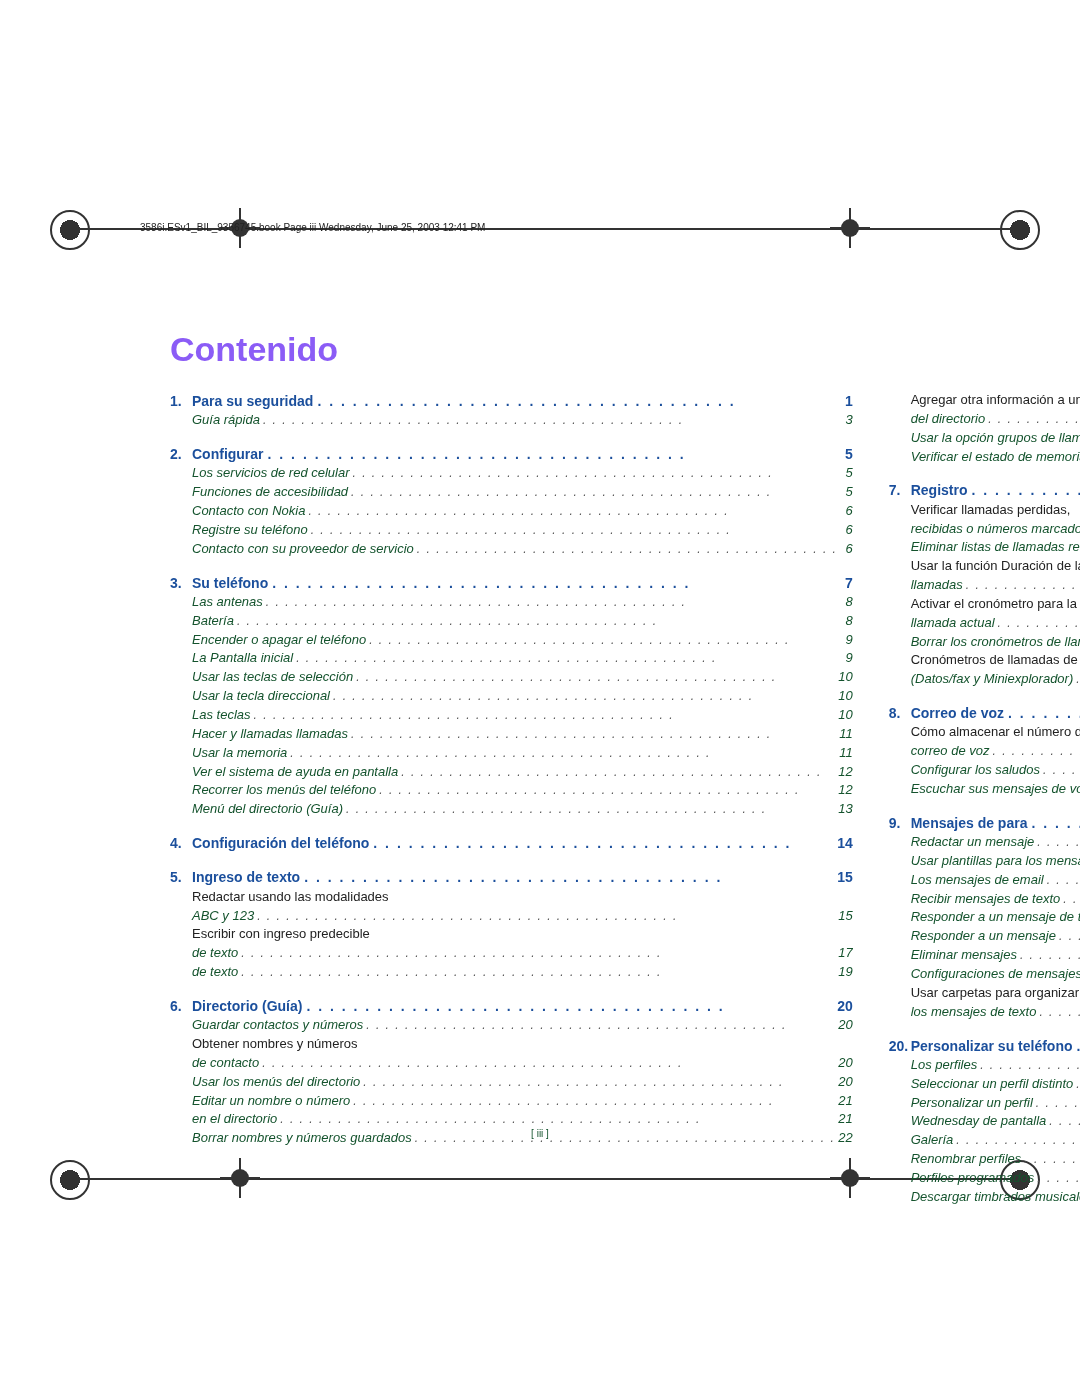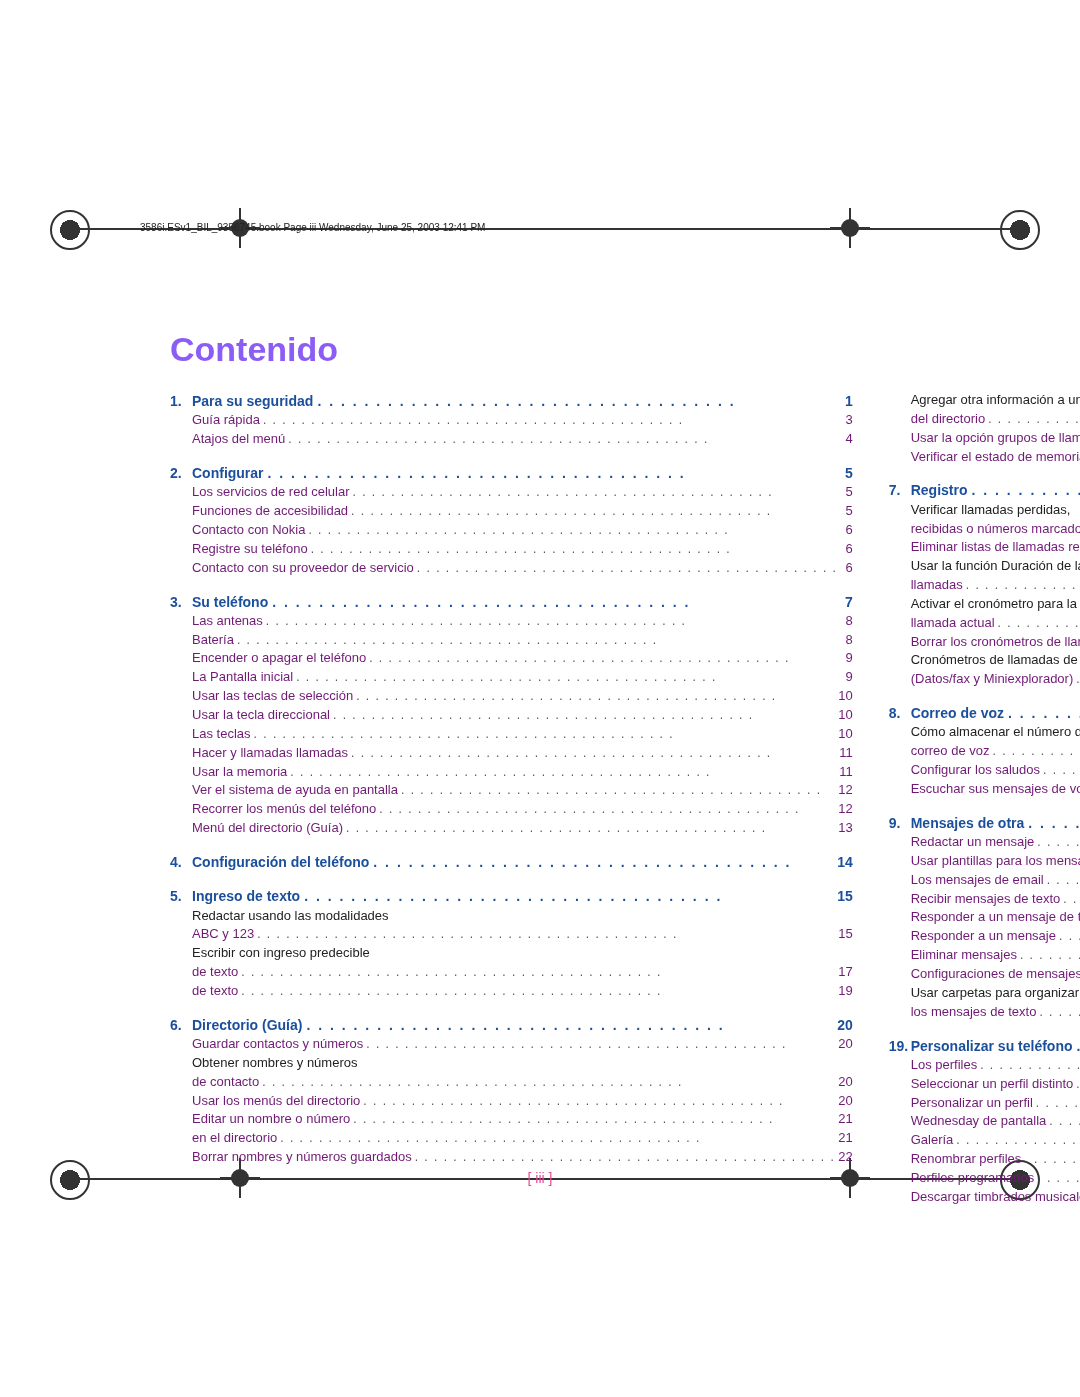--- a/index.html
+++ b/index.html
@@ -121,21 +121,22 @@
     letter-spacing: 2px;
     color: #1b4f9c;
   }
   .section-head .pg { flex: 0 0 auto; }
   .entry {
     display: flex;
     align-items: flex-start;
     padding-left: 22px;
     white-space: nowrap;
     overflow: hidden;
-    color: #701a75;
+    color: #14532d;
+    font-style: italic;
   }
   .entry .label { flex: 0 0 auto; }
   .entry .dots {
     flex: 1 1 auto;
     overflow: hidden;
     margin: 0 3px;
   }
   .entry .dots::after {
     content: ". . . . . . . . . . . . . . . . . . . . . . . . . . . . . . . . . . . . . . . . . . . .";
     letter-spacing: 1.5px;
@@ -145,23 +146,23 @@
   .entry .pg { flex: 0 0 auto; }
   .entry-cont {
     padding-left: 22px;
     color: #222;
     white-space: nowrap;
   }
   .page-num {
     position: absolute;
     left: 50%;
     transform: translateX(-50%);
-    top: 1170px;
-    font-size: 14px;
-    color: #ec4899;
+    top: 1128px;
+    font-size: 10px;
+    color: #14532d;
   }
 </style>
 </head>
 <body>
 
 <div class="crop-marks">
   <div class="reg-circle" style="left:50px; top:210px;"></div>
   <div class="reg-circle" style="right:40px; top:210px;"></div>
   <div class="reg-circle" style="left:50px; top:1160px;"></div>
   <div class="reg-circle" style="right:40px; top:1160px;"></div>
@@ -194,25 +195,20 @@
           <span class="num">1.</span>
           <span class="label">Para su seguridad</span>
           <span class="dots"></span>
           <span class="pg">1</span>
         </div>
         <div class="entry">
           <span class="label">Guía rápida</span>
           <span class="dots"></span>
           <span class="pg">3</span>
         </div>
-        <div class="entry">
-          <span class="label">Atajos del menú</span>
-          <span class="dots"></span>
-          <span class="pg">4</span>
-        </div>
         <div class="section-head">
           <span class="num">2.</span>
           <span class="label">Configurar</span>
           <span class="dots"></span>
           <span class="pg">5</span>
         </div>
         <div class="entry">
           <span class="label">Los servicios de red celular</span>
           <span class="dots"></span>
           <span class="pg">5</span>
@@ -424,21 +420,21 @@
         </div>
         <div class="entry">
           <span class="label">Configurar los saludos</span>
           <span class="dots"></span>
         </div>
         <div class="entry">
           <span class="label">Escuchar sus mensajes de voz</span>
         </div>
         <div class="section-head">
           <span class="num">9.</span>
-          <span class="label">Mensajes de otra</span>
+          <span class="label">Mensajes de para</span>
           <span class="dots"></span>
         </div>
         <div class="entry">
           <span class="label">Redactar un mensaje</span>
           <span class="dots"></span>
         </div>
         <div class="entry">
           <span class="label">Usar plantillas para los mensajes</span>
         </div>
         <div class="entry">
@@ -462,21 +458,21 @@
         </div>
         <div class="entry">
           <span class="label">Configuraciones de mensajes</span>
         </div>
         <div class="entry-cont">Usar carpetas para organizar</div>
         <div class="entry">
           <span class="label">los mensajes de texto</span>
           <span class="dots"></span>
         </div>
         <div class="section-head">
-          <span class="num">19.</span>
+          <span class="num">20.</span>
           <span class="label">Personalizar su teléfono</span>
           <span class="dots"></span>
         </div>
         <div class="entry">
           <span class="label">Los perfiles</span>
           <span class="dots"></span>
         </div>
         <div class="entry">
           <span class="label">Seleccionar un perfil distinto</span>
           <span class="dots"></span>

